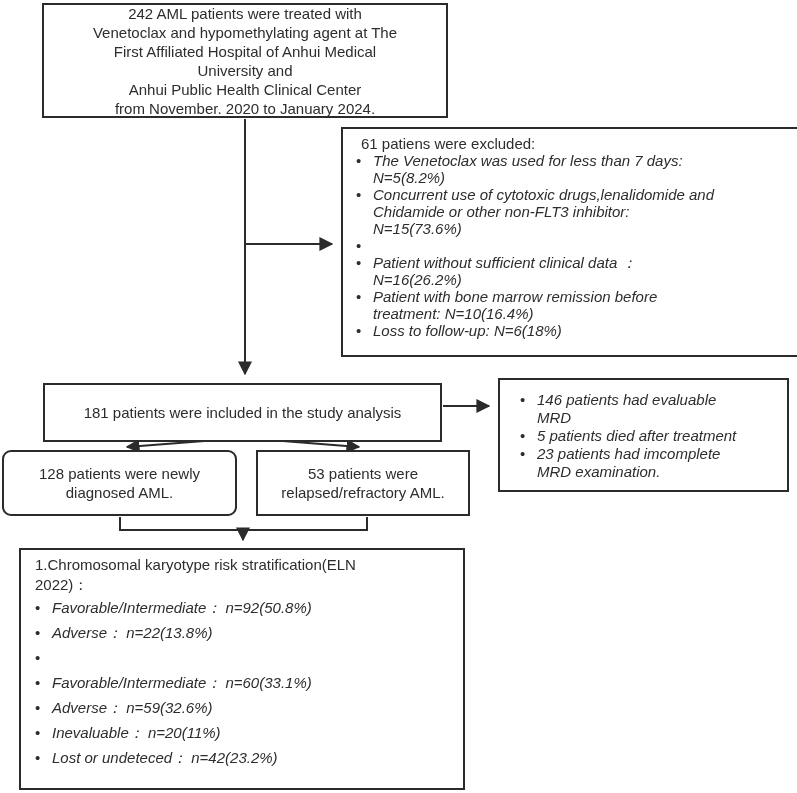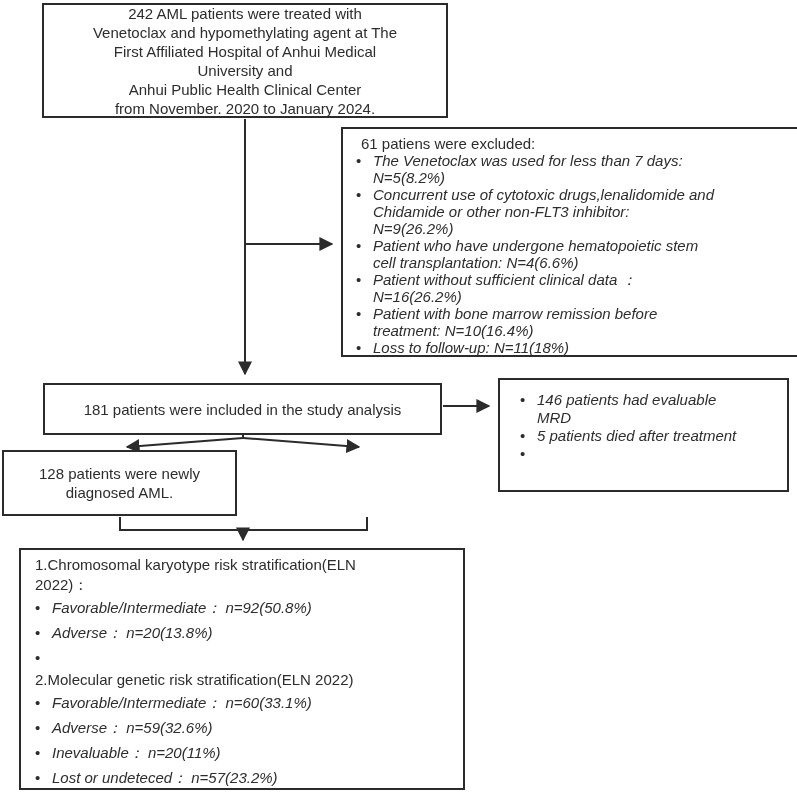--- a/index.html
+++ b/index.html
@@ -31,29 +31,29 @@
   }
   
   .top-box { left: 42px; top: 3px; width: 406px; height: 115px;
              display: flex; align-items: center; justify-content: center;
              line-height: 19px; }
   
   .excl-box { left: 341px; top: 127px; width: 490px; height: 230px;
               padding: 6px 6px 0 13px; line-height: 17px; }
   .excl-title { padding-left: 5px; }
   
-  .incl-box { left: 43px; top: 383px; width: 399px; height: 52px;
+  .incl-box { left: 43px; top: 383px; width: 399px; height: 59px;
               display: flex; align-items: center; justify-content: center; }
   
   .mrd-box { left: 498px; top: 378px; width: 291px; height: 114px;
              padding: 11px 4px 0 20px; line-height: 18px; }
   
   .newly-box { left: 2px; top: 450px; width: 235px; height: 66px;
                display: flex; align-items: center; justify-content: center;
-               line-height: 19px; }
+               line-height: 19px; border-radius: 9px; }
   .rel-box { left: 256px; top: 450px; width: 214px; height: 66px;
              display: flex; align-items: center; justify-content: center;
              line-height: 19px; }
   
   .strat-box { left: 19px; top: 548px; width: 446px; height: 242px;
                padding: 5px 8px 0 14px; }
   .strat-title { line-height: 20px; white-space: pre-line; }
   
   .li { display: flex; }
   .li .b { width: 17px; flex: none; }
@@ -98,94 +98,97 @@
     <div class="excl-title">61 patiens were excluded:</div>
     <div class="li">
       <span class="b">•</span>
       <span class="t">The Venetoclax was used for less than 7 days:
 N=5(8.2%)</span>
     </div>
     <div class="li">
       <span class="b">•</span>
       <span class="t">Concurrent use of cytotoxic drugs,lenalidomide and
 Chidamide or other non-FLT3 inhibitor:
-N=9(26.2%)</span>
+N=15(73.6%)</span>
     </div>
     <div class="li">
       <span class="b">•</span>
-      <span class="t">Patient who have undergone hematopoietic stem
-cell transplantation: N=4(6.6%)</span>
     </div>
     <div class="li">
       <span class="b">•</span>
       <span class="t">Patient without sufficient clinical data ：
 N=16(26.2%)</span>
     </div>
     <div class="li">
       <span class="b">•</span>
       <span class="t">Patient with bone marrow remission before
 treatment: N=10(16.4%)</span>
     </div>
     <div class="li">
       <span class="b">•</span>
-      <span class="t">Loss to follow-up: N=11(18%)</span>
+      <span class="t">Loss to follow-up: N=6(18%)</span>
     </div>
   </div>
 
   <div class="box incl-box">
     <div class="center-text">181 patients were included in the study analysis</div>
   </div>
 
   <div class="box mrd-box">
     <div class="li">
       <span class="b">•</span>
       <span class="t">146 patients had evaluable
 MRD</span>
     </div>
     <div class="li">
       <span class="b">•</span>
       <span class="t">5 patients died after treatment</span>
     </div>
     <div class="li">
       <span class="b">•</span>
+      <span class="t">23 patients had imcomplete
+MRD examination.</span>
     </div>
   </div>
 
   <div class="box newly-box">
     <div class="center-text">128 patients were newly
 diagnosed AML.</div>
   </div>
 
+  <div class="box rel-box">
+    <div class="center-text">53 patients were
+relapsed/refractory AML.</div>
+  </div>
 
   <div class="box strat-box">
     <div class="strat-title">1.Chromosomal karyotype risk stratification(ELN
 2022)：</div>
     <div class="li strat-li">
       <span class="b">•</span>
       <span class="t">Favorable/Intermediate： n=92(50.8%)</span>
     </div>
     <div class="li strat-li">
       <span class="b">•</span>
-      <span class="t">Adverse： n=20(13.8%)</span>
+      <span class="t">Adverse： n=22(13.8%)</span>
     </div>
     <div class="li strat-li">
       <span class="b">•</span>
     </div>
-    <div class="strat-title">2.Molecular genetic risk stratification(ELN 2022)</div>
     <div class="li strat-li">
       <span class="b">•</span>
       <span class="t">Favorable/Intermediate： n=60(33.1%)</span>
     </div>
     <div class="li strat-li">
       <span class="b">•</span>
       <span class="t">Adverse： n=59(32.6%)</span>
     </div>
     <div class="li strat-li">
       <span class="b">•</span>
       <span class="t">Inevaluable： n=20(11%)</span>
     </div>
     <div class="li strat-li">
       <span class="b">•</span>
-      <span class="t">Lost or undeteced： n=57(23.2%)</span>
+      <span class="t">Lost or undeteced： n=42(23.2%)</span>
     </div>
   </div>
 
 </div>
 
 </body></html>

